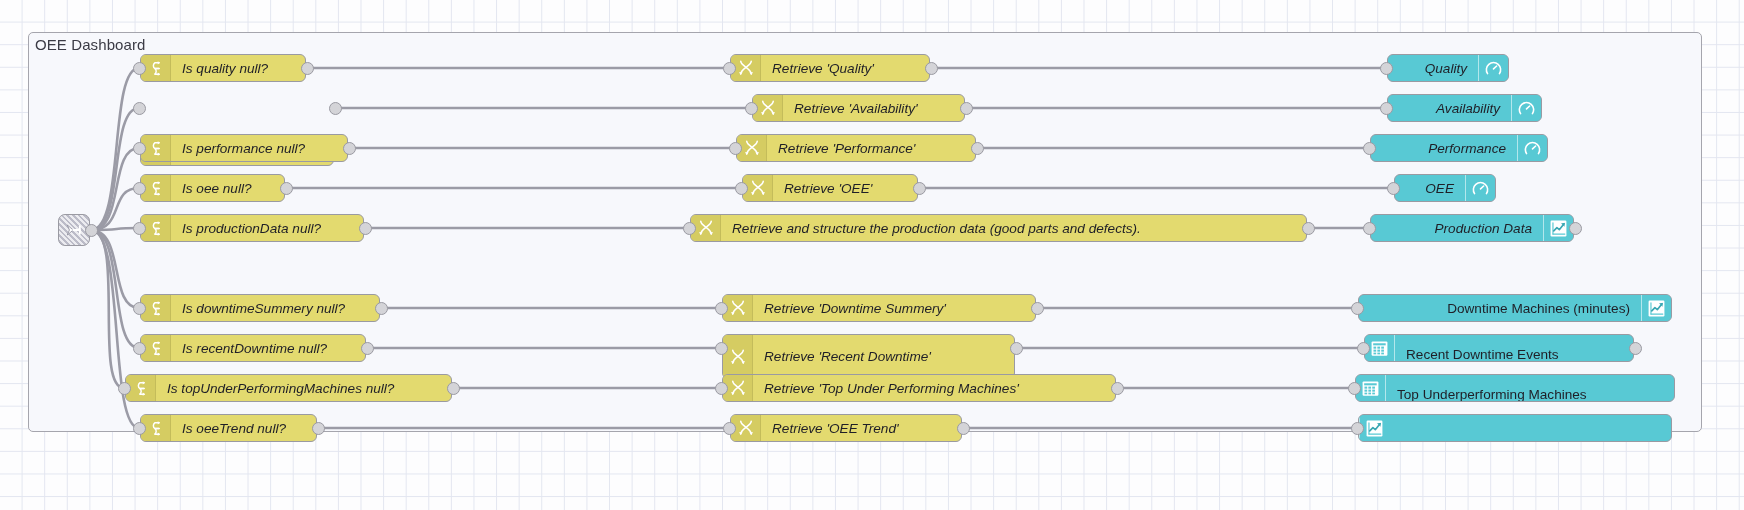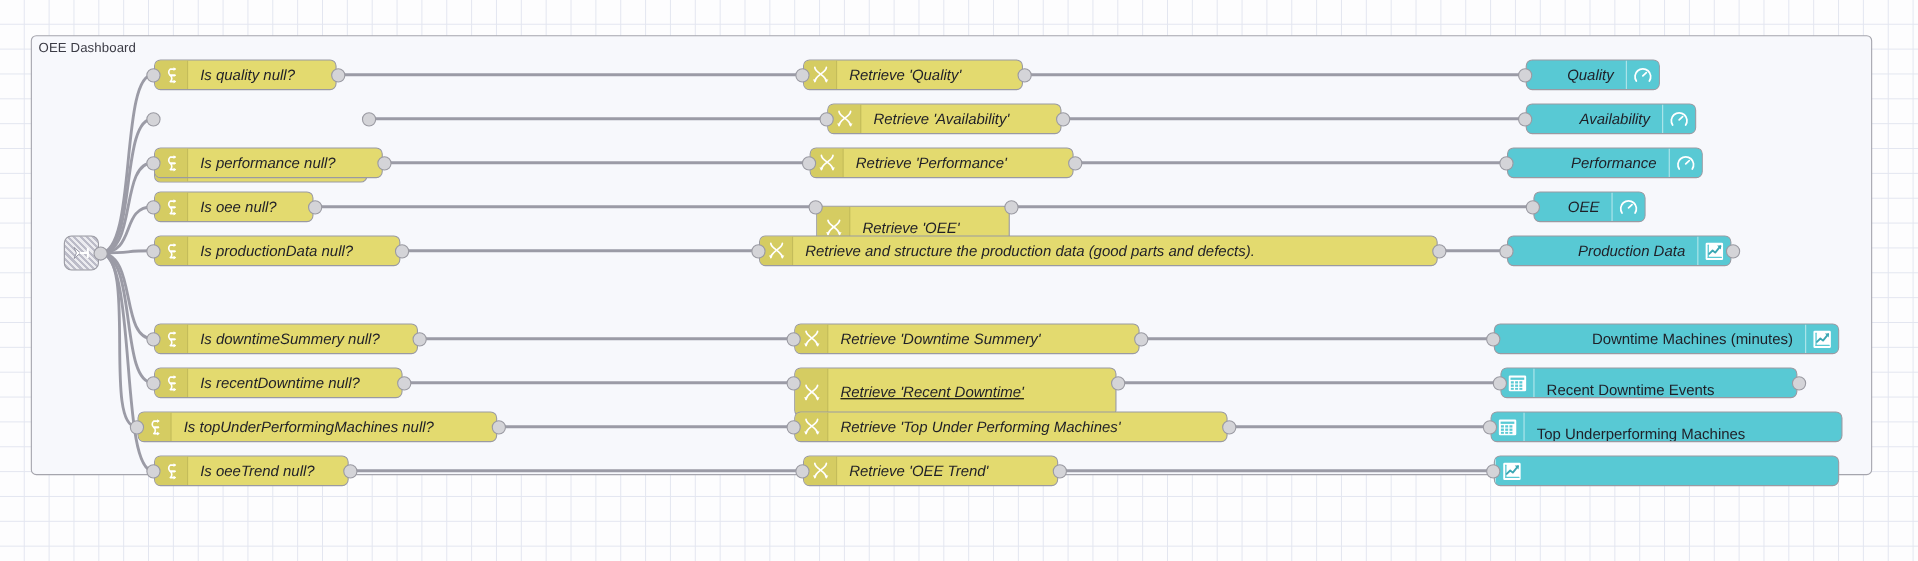--- a/index.html
+++ b/index.html
@@ -35,21 +35,21 @@
   
   .group-box {
     position: absolute;
     border: 1.6px solid #a5a5ad;
     border-radius: 5px;
     background: #f7f8fc;
     z-index: 0;
   }
   .group-label {
     position: absolute;
-    font-size: 12px;
+    font-size: 15px;
     color: #3b3b45;
     letter-spacing: .1px;
     white-space: nowrap;
     z-index: 2;
   }
 
   
   .node {
     position: absolute;
     box-sizing: border-box;
@@ -348,21 +348,21 @@
             <g fill="none" stroke="#ffffff" stroke-width="2.1" stroke-linecap="round">
               <path d="M5 3 C5 9, 19 13, 19 20"></path>
               <path d="M19 3 C19 9, 5 13, 5 20"></path>
             </g>
             <path d="M2.6 17.6 L5 21.4 L7.4 17.6 Z" fill="#ffffff"></path>
             <path d="M16.6 17.6 L19 21.4 L21.4 17.6 Z" fill="#ffffff"></path>
           </svg>
         </span>
         <span class="label">Retrieve 'Performance'</span>
       </div>
-      <div class="node change-node" style="left: 742px; top: 187px; width: 176px; height: 40px; text-align: right;">
+      <div class="node change-node" style="left: 742px; top: 174px; width: 176px; height: 28px; text-align: right;">
         <span class="icon-box ">
           <svg width="18" height="18" viewBox="0 0 24 24">
             <g fill="none" stroke="#ffffff" stroke-width="2.1" stroke-linecap="round">
               <path d="M5 3 C5 9, 19 13, 19 20"></path>
               <path d="M19 3 C19 9, 5 13, 5 20"></path>
             </g>
             <path d="M2.6 17.6 L5 21.4 L7.4 17.6 Z" fill="#ffffff"></path>
             <path d="M16.6 17.6 L19 21.4 L21.4 17.6 Z" fill="#ffffff"></path>
           </svg>
         </span>
@@ -387,21 +387,21 @@
             <g fill="none" stroke="#ffffff" stroke-width="2.1" stroke-linecap="round">
               <path d="M5 3 C5 9, 19 13, 19 20"></path>
               <path d="M19 3 C19 9, 5 13, 5 20"></path>
             </g>
             <path d="M2.6 17.6 L5 21.4 L7.4 17.6 Z" fill="#ffffff"></path>
             <path d="M16.6 17.6 L19 21.4 L21.4 17.6 Z" fill="#ffffff"></path>
           </svg>
         </span>
         <span class="label">Retrieve 'Downtime Summery'</span>
       </div>
-      <div class="node change-node" style="left: 722px; top: 334px; width: 293px; height: 45px; text-decoration: underline;">
+      <div class="node change-node" style="left: 722px; top: 334px; width: 293px; height: 45px;">
         <span class="icon-box ">
           <svg width="18" height="18" viewBox="0 0 24 24">
             <g fill="none" stroke="#ffffff" stroke-width="2.1" stroke-linecap="round">
               <path d="M5 3 C5 9, 19 13, 19 20"></path>
               <path d="M19 3 C19 9, 5 13, 5 20"></path>
             </g>
             <path d="M2.6 17.6 L5 21.4 L7.4 17.6 Z" fill="#ffffff"></path>
             <path d="M16.6 17.6 L19 21.4 L21.4 17.6 Z" fill="#ffffff"></path>
           </svg>
         </span>

